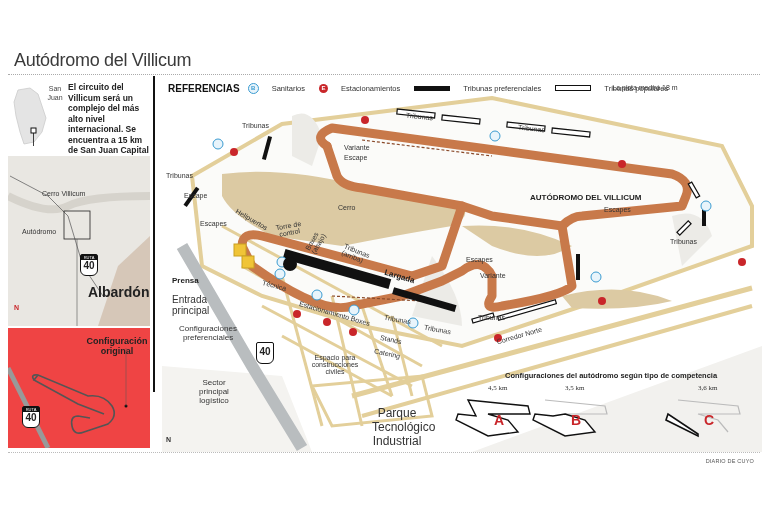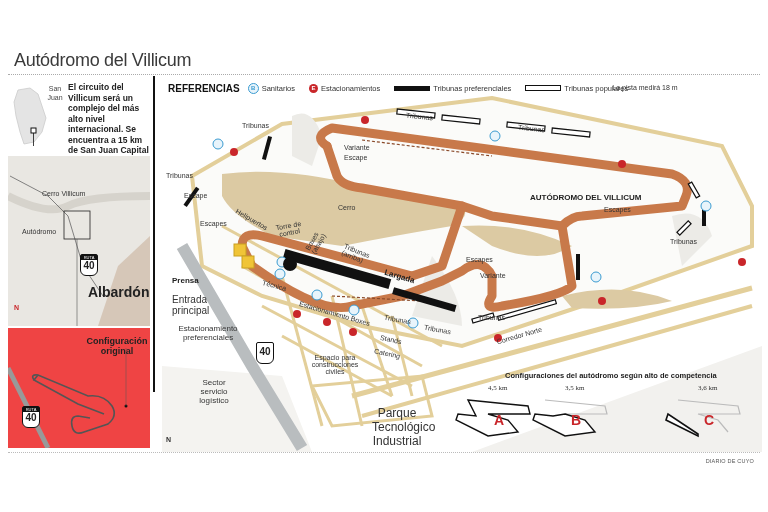--- a/index.html
+++ b/index.html
@@ -18,21 +18,21 @@
   .orig-map { position:absolute; left:0; top:252px; width:142px; height:120px; background:#ef4444; overflow:hidden; }
   .small-lbl { position:absolute; font-size:7px; color:#333; }
   .big-lbl { position:absolute; font-size:14px; font-weight:700; color:#222; }
   .vsep { position:absolute; left:153px; top:76px; width:2px; height:316px; background:#111; }
   .refbar { position:absolute; left:168px; top:80px; height:16px; display:flex; align-items:center; gap:6px; font-size:7.5px; color:#333; }
   .refbar .ref-title { font-size:10px; font-weight:700; color:#111; margin-right:2px; }
   .circ-b { display:inline-block; width:9px; height:9px; border-radius:50%; border:1px solid #3a9bd1; color:#3a9bd1; font-size:6px; line-height:9px; text-align:center; font-weight:700; background:#e8f4fb; }
   .circ-e { display:inline-block; width:9px; height:9px; border-radius:50%; background:#c9262a; color:#fff; font-size:6px; line-height:9px; text-align:center; font-weight:700; }
   .sw-pref { display:inline-block; width:36px; height:5px; background:#111; }
   .sw-pop { display:inline-block; width:34px; height:4px; border:1px solid #111; background:#fff; }
-  .item { display:flex; align-items:center; gap:3px; margin-right:8px; }
+  .item { display:flex; align-items:center; gap:13px; margin-right:8px; }
   .track-note { position:absolute; left:545px; top:84px; width:200px; text-align:center; font-size:7px; color:#333; }
   .cars { position:absolute; left:553px; top:96px; width:190px; height:20px; display:flex; gap:3px; justify-content:center; border-bottom:1px solid #777; }
   .car { width:18px; height:14px; background:linear-gradient(#cfd6dc,#9aa6ae); border-radius:6px 6px 2px 2px; margin-top:3px; }
   .cars-note { position:absolute; left:545px; top:125px; width:210px; text-align:center; font-size:7px; color:#333; }
   .map-area { position:absolute; left:162px; top:96px; width:600px; height:356px; }
   .map-area svg { position:absolute; left:0; top:0; }
   .lbl { position:absolute; font-size:7px; color:#333; white-space:nowrap; }
   .lbl-b { position:absolute; font-size:8px; font-weight:700; color:#222; white-space:nowrap; }
   .lbl-bold-big { position:absolute; font-size:8px; font-weight:700; color:#222; text-align:center; }
   .config-title { position:absolute; left:505px; top:371px; font-size:7.5px; color:#222; font-weight:700; }
@@ -241,34 +241,34 @@
   <div class="lbl" style="left:22px;top:96px;">Escape</div>
   <div class="lbl" style="left:38px;top:124px;">Escapes</div>
   <div class="lbl" style="left:176px;top:108px;">Cerro</div>
   <div class="lbl" style="left:72px;top:120px;transform:rotate(30deg);">Helipuertos</div>
   <div class="lbl" style="left:112px;top:126px;width:30px;white-space:normal;text-align:center;transform:rotate(-10deg);">Torre de control</div>
   <div class="lbl" style="left:142px;top:138px;width:24px;white-space:normal;transform:rotate(-60deg);">Boxes (abajo)</div>
   <div class="lbl-b" style="left:222px;top:176px;transform:rotate(16deg);">Largada</div>
   <div class="lbl-bold-big" style="left:368px;top:97px;font-size:8px;">AUTÓDROMO DEL VILLICUM</div>
   <div class="lbl-b" style="left:10px;top:180px;">Prensa</div>
   <div class="lbl" style="left:10px;top:198px;width:40px;white-space:normal;font-size:10px;">Entrada principal</div>
-  <div class="lbl" style="left:6px;top:228px;width:80px;white-space:normal;font-size:8px;text-align:center;">Estacionamiento preferenciales</div>
+  <div class="lbl" style="left:6px;top:228px;width:80px;white-space:normal;font-size:8px;text-align:center;">Configuraciones preferenciales</div>
   <div class="lbl" style="left:100px;top:186px;transform:rotate(15deg);">Técnica</div>
   <div class="lbl" style="left:136px;top:214px;transform:rotate(16deg);">Estacionamiento Boxes</div>
   <div class="lbl" style="left:218px;top:240px;transform:rotate(12deg);">Stands</div>
   <div class="lbl" style="left:212px;top:254px;transform:rotate(12deg);">Catering</div>
   <div class="lbl" style="left:148px;top:258px;width:50px;white-space:normal;text-align:center;">Espacio para construcciones civiles</div>
-  <div class="lbl" style="left:30px;top:282px;width:44px;white-space:normal;text-align:center;font-size:8px;">Sector servicio logístico</div>
+  <div class="lbl" style="left:30px;top:282px;width:44px;white-space:normal;text-align:center;font-size:8px;">Sector principal logístico</div>
   <div class="lbl" style="left:210px;top:310px;width:50px;white-space:normal;text-align:center;font-size:12px;">Parque Tecnológico Industrial</div>
   <div class="lbl" style="left:334px;top:236px;transform:rotate(-16deg);">Corredor Norte</div>
   <div style="position:absolute;left:94px;top:246px;width:16px;height:20px;background:#fff;border:1.5px solid #111;border-radius:2px 2px 6px 6px;text-align:center;font-size:10px;font-weight:700;line-height:18px;">40</div>
   <div class="north" style="left:4px;top:340px;color:#333;">N</div>
 </div>
 
-<div class="config-title">Configuraciones del autódromo según alto de competencia</div>
+<div class="config-title">Configuraciones del autódromo según tipo de competencia</div>
 <div class="config" style="left:448px;">
   <svg width="90" height="50" style="position:absolute;left:0;top:6px">
     <path d="M20 10 L80 16 L82 24 L40 24 L60 30 L70 42 L40 46 L8 30 L10 24 L28 26 L20 10 Z" fill="#fff" stroke="#111" stroke-width="1.4"></path>
   </svg>
   <div class="km">4,5 km</div>
   <div class="letter">A</div>
 </div>
 <div class="config" style="left:525px;">
   <svg width="90" height="50" style="position:absolute;left:0;top:6px">
     <path d="M20 10 L80 16 L82 24 L40 24" fill="none" stroke="#bbb" stroke-width="1.2"></path>

